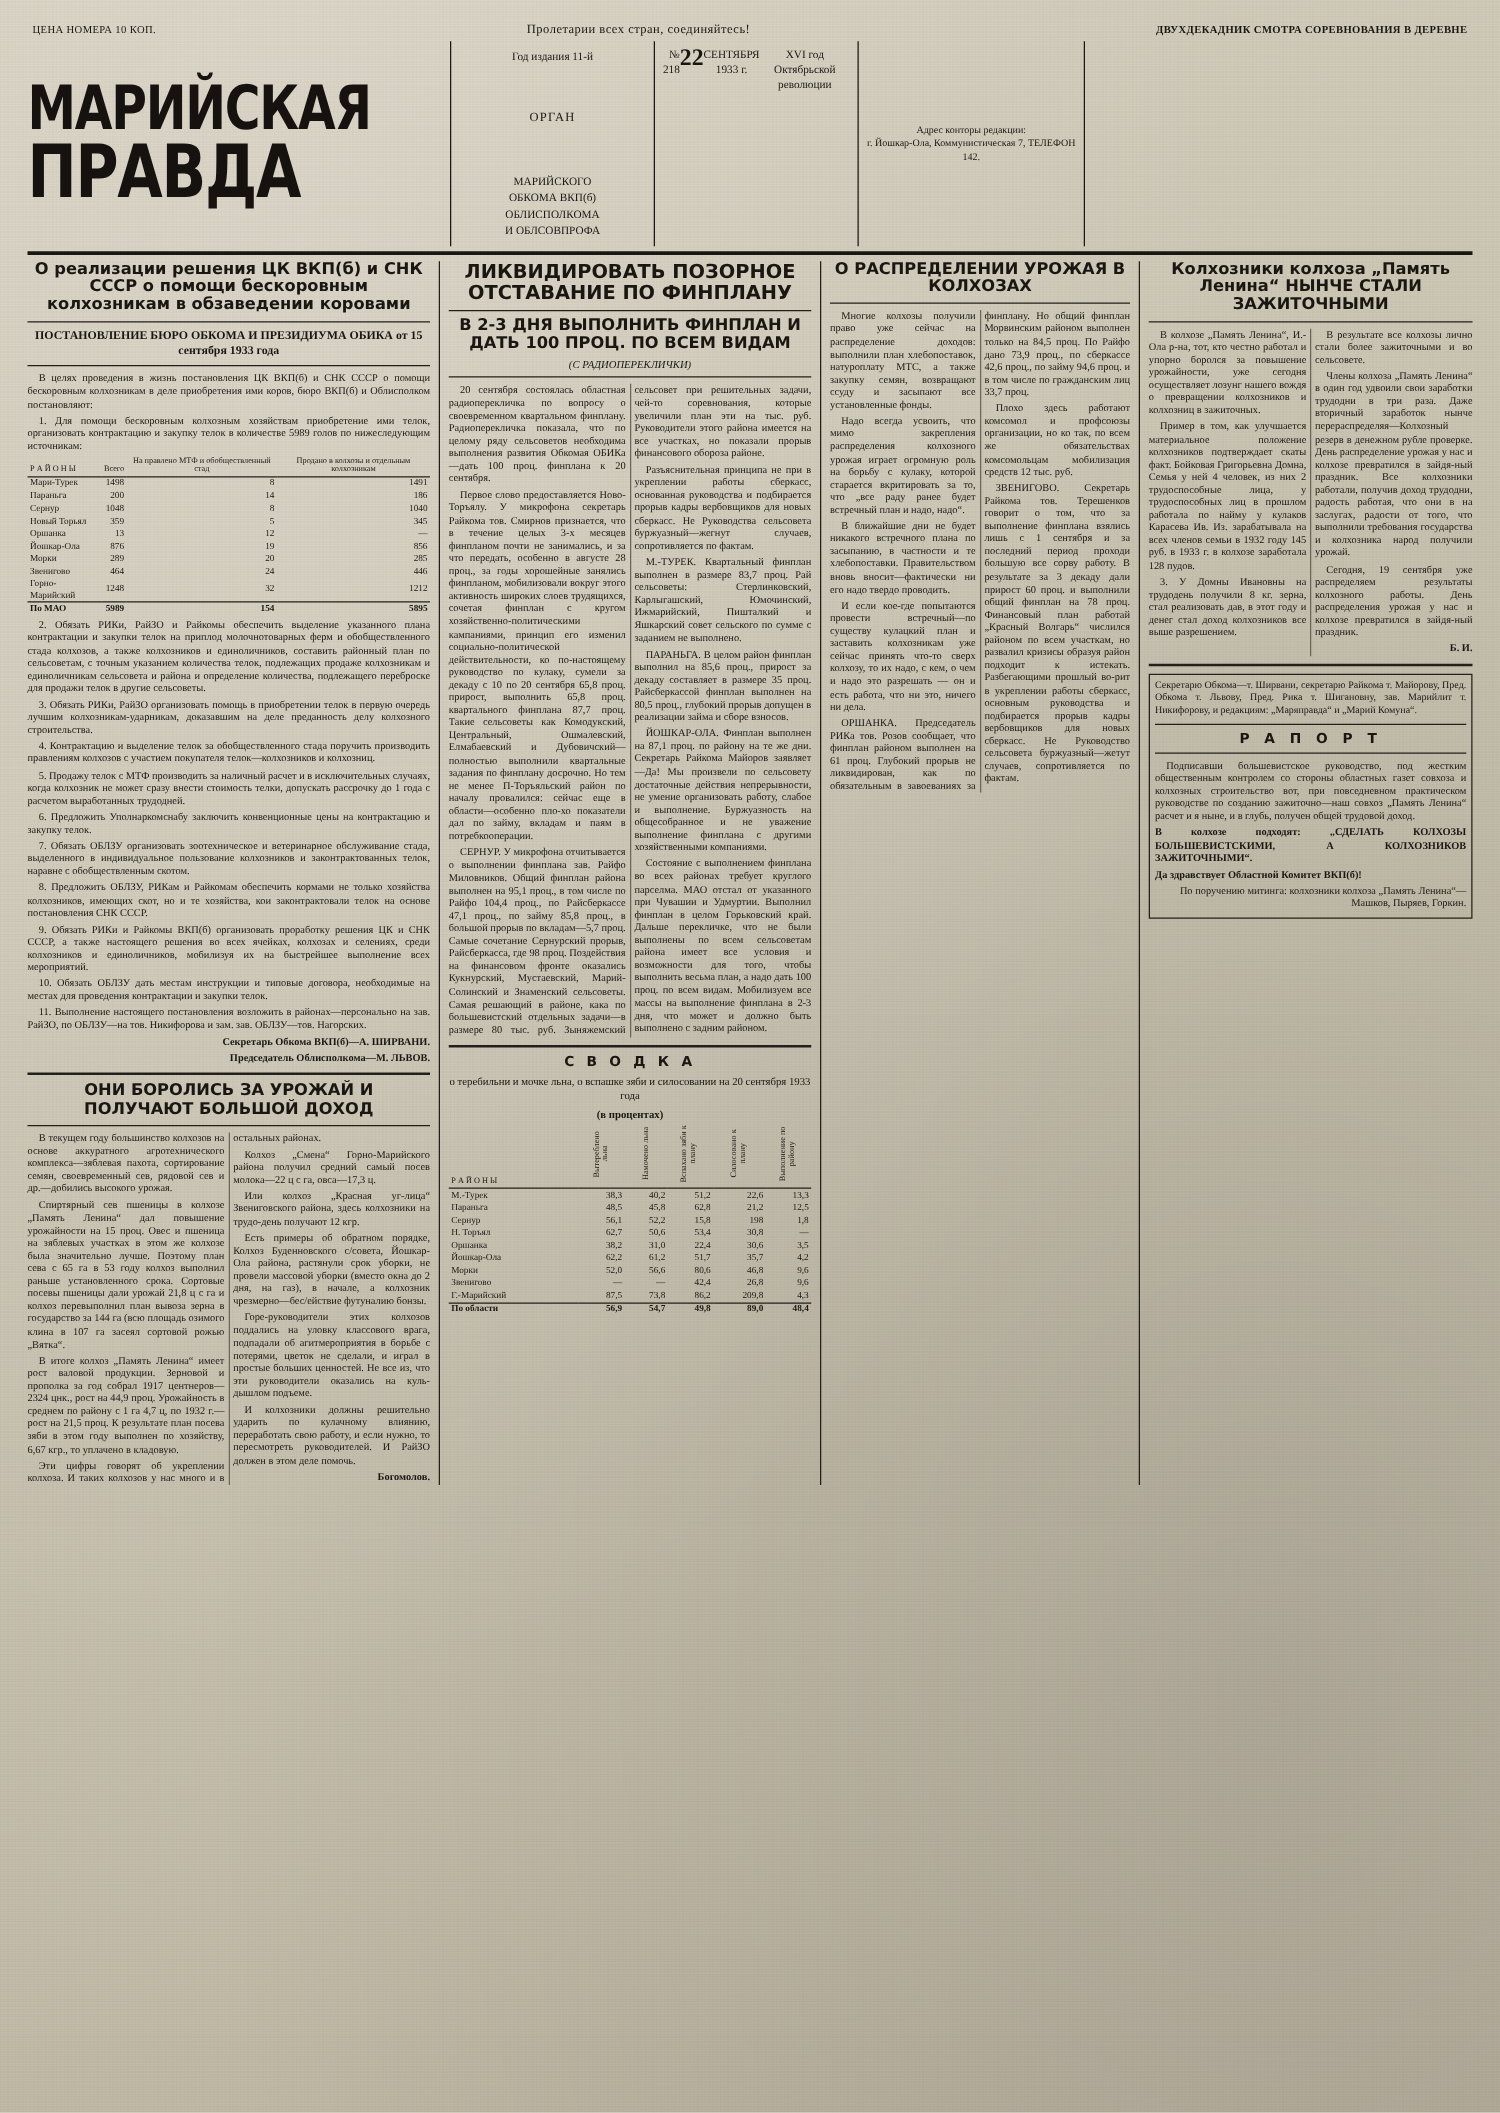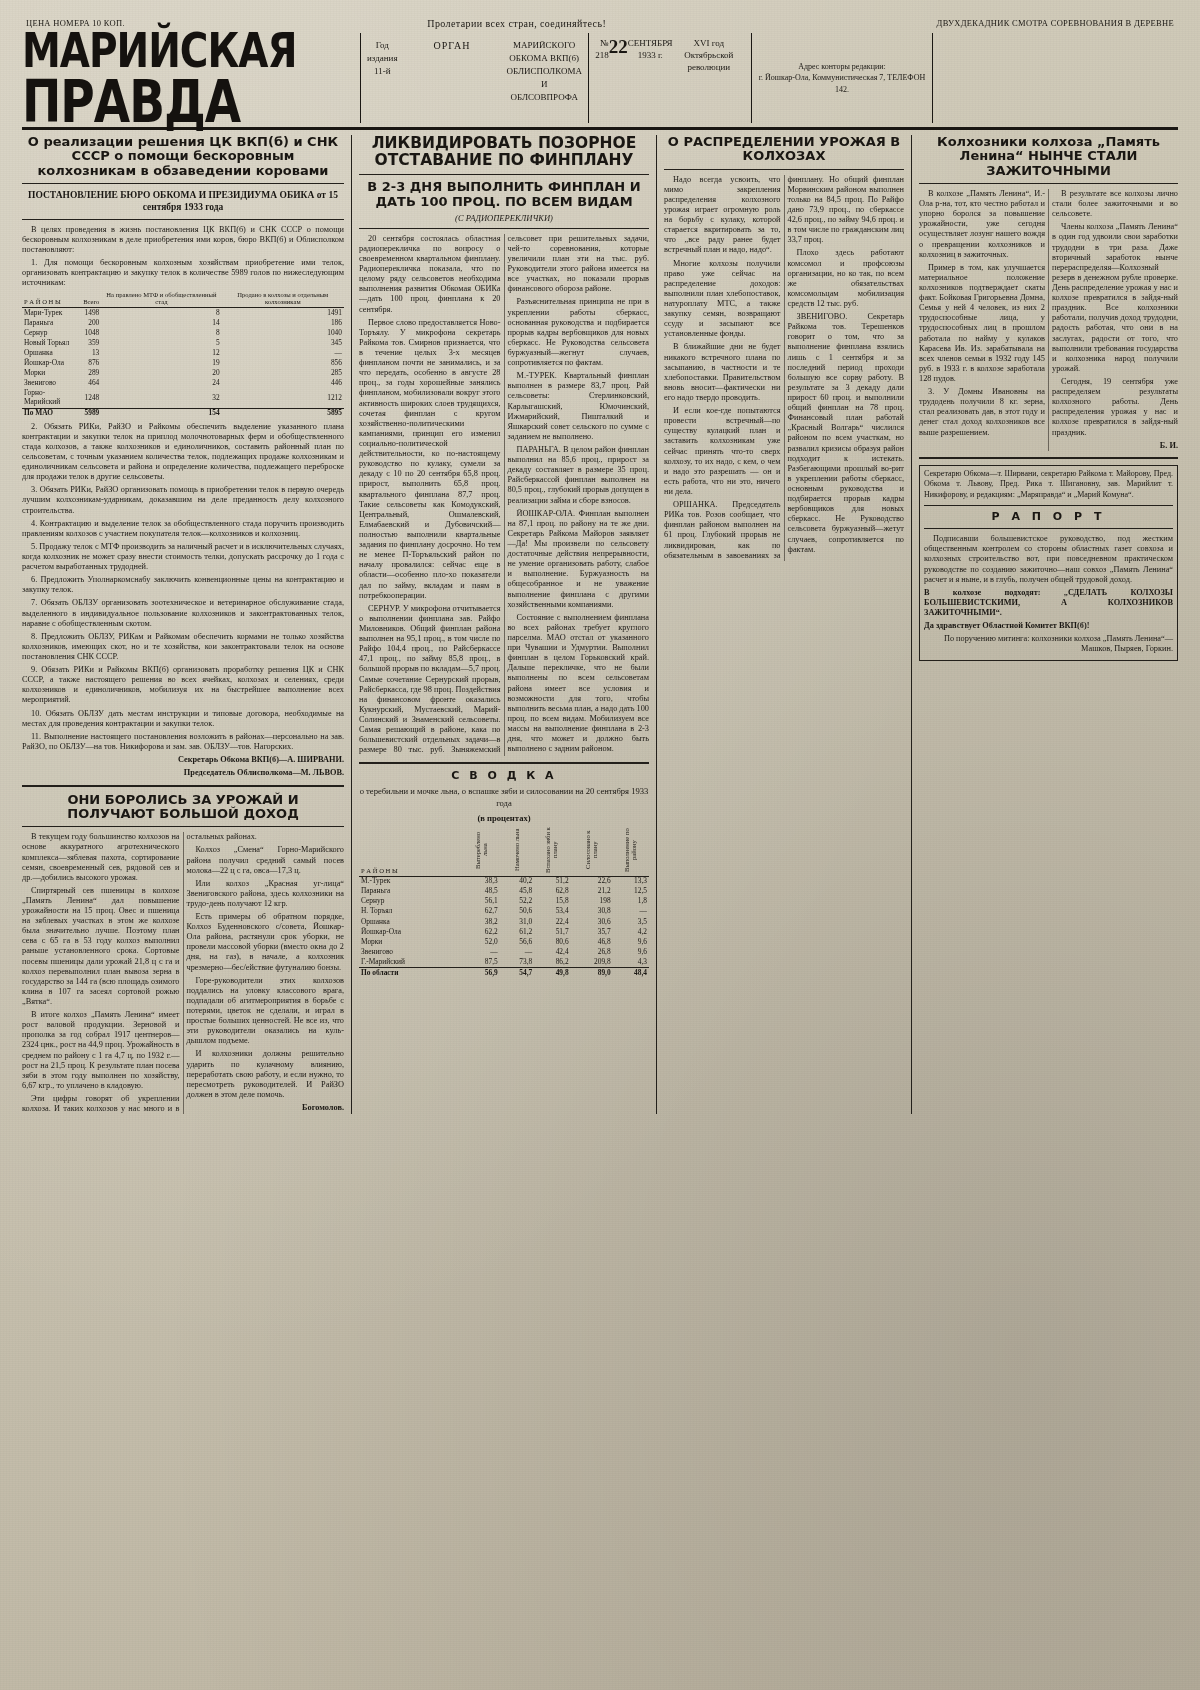--- a/index.html
+++ b/index.html
@@ -30,21 +30,21 @@
   }
   .inner{position:relative;z-index:2;}
 
   
   .topbar{
     display:flex;justify-content:space-between;align-items:flex-start;
     font-size:8.5px;letter-spacing:.3px;text-transform:uppercase;
     padding:0 4px 2px 4px;
   }
   .topbar .mid{font-size:10px;text-transform:none;letter-spacing:.4px;}
-  .topbar .right{font-weight:normal;font-size:8.5px;margin-left:28px;}
+  .topbar .right{font-weight:bold;font-size:8.5px;margin-left:28px;}
 
   
   .masthead{
     display:flex;align-items:stretch;border-bottom:3px solid #1a1713;
     padding-bottom:4px;margin-top:2px;
   }
   .logo{
     width:330px;flex:0 0 330px;
     display:flex;flex-direction:column;justify-content:center;
     padding-right:8px;
@@ -55,21 +55,21 @@
     letter-spacing:-1px;
     color:#15120f;
     transform:scaleY(1.25);
     transform-origin:left center;
   }
   .logo .l1{font-size:39px;margin-bottom:11px;}
   .logo .l2{font-size:47px;}
   .imprint{
     flex:0 0 150px;border-left:1px solid #1a1713;border-right:1px solid #1a1713;
     padding:6px 6px;text-align:center;font-size:9px;line-height:1.45;
-    display:flex;flex-direction:row;justify-content:center;gap:36px;
+    display:flex;flex-direction:column;justify-content:center;gap:36px;
   }
   .imprint .em{font-size:10px;letter-spacing:1px;}
   .dateblk{
     flex:0 0 150px;border-right:1px solid #1a1713;
     padding:4px 6px;text-align:center;font-size:9px;line-height:1.35;
     display:flex;justify-content:center;
   }
   .dateblk .big{font-size:19px;font-weight:bold;line-height:1.05;}
   .dateblk .num{font-size:9px;text-align:right;}
   .addr{
@@ -413,22 +413,22 @@
                 </tr>
             </tbody>
           </table>
         </div>
       </div>
 
       <div class="col c3">
         <h3 class="hd h-mid">О РАСПРЕДЕЛЕНИИ УРОЖАЯ В КОЛХОЗАХ</h3>
         <hr class="rule">
         <div class="twocolsmall">
+          <p class="tx">Многие колхозы получили право уже сейчас на распределение доходов: выполнили план хлебопоставок, натуроплату МТС, а также закупку семян, возвращают ссуду и засыпают все установленные фонды.</p>
           <p class="tx">Надо всегда усвоить, что мимо закрепления распределения колхозного урожая играет огромную роль на борьбу с кулаку, которой старается вкритировать за то, что „все раду ранее будет встречный план и надо, надо“.</p>
-          <p class="tx">Многие колхозы получили право уже сейчас на распределение доходов: выполнили план хлебопоставок, натуроплату МТС, а также закупку семян, возвращают ссуду и засыпают все установленные фонды.</p>
           <p class="tx">В ближайшие дни не будет никакого встречного плана по засыпанию, в частности и те хлебопоставки. Правительством вновь вносит—фактически ни его надо твердо проводить.</p>
           <p class="tx">И если кое-где попытаются провести встречный—по существу кулацкий план и заставить колхозникам уже сейчас принять что-то сверх колхозу, то их надо, с кем, о чем и надо это разрешать — он и есть работа, что ни это, ничего ни дела.</p>
           <p class="tx">ОРШАНКА. Председатель РИКа тов. Розов сообщает, что финплан районом выполнен на 61 проц. Глубокий прорыв не ликвидирован, как по обязательным в завоеваниях за финплану. Но общий финплан Морвинским районом выполнен только на 84,5 проц. По Райфо дано 73,9 проц., по сберкассе 42,6 проц., по займу 94,6 проц. и в том числе по гражданским лиц 33,7 проц.</p>
           <p class="tx">Плохо здесь работают комсомол и профсоюзы организации, но ко так, по всем же обязательствах комсомольцам мобилизация средств 12 тыс. руб.</p>
           <p class="tx">ЗВЕНИГОВО. Секретарь Райкома тов. Терешенков говорит о том, что за выполнение финплана взялись лишь с 1 сентября и за последний период проходи большую все сорву работу. В результате за 3 декаду дали прирост 60 проц. и выполнили общий финплан на 78 проц. Финансовый план работай „Красный Волгарь“ числился районом по всем участкам, но развалил кризисы образуя район подходит к истекать. Разбегающими прошлый во-рит в укреплении работы сберкасс, основным руководства и подбирается прорыв кадры вербовщиков для новых сберкасс. Не Руководство сельсовета буржуазный—жетут случаев, сопротивляется по фактам.</p>
         </div>
       </div>
 
       <div class="col c4">
         <h3 class="hd h-mid">Колхозники колхоза „Память Ленина“ НЫНЧЕ СТАЛИ ЗАЖИТОЧНЫМИ</h3>

